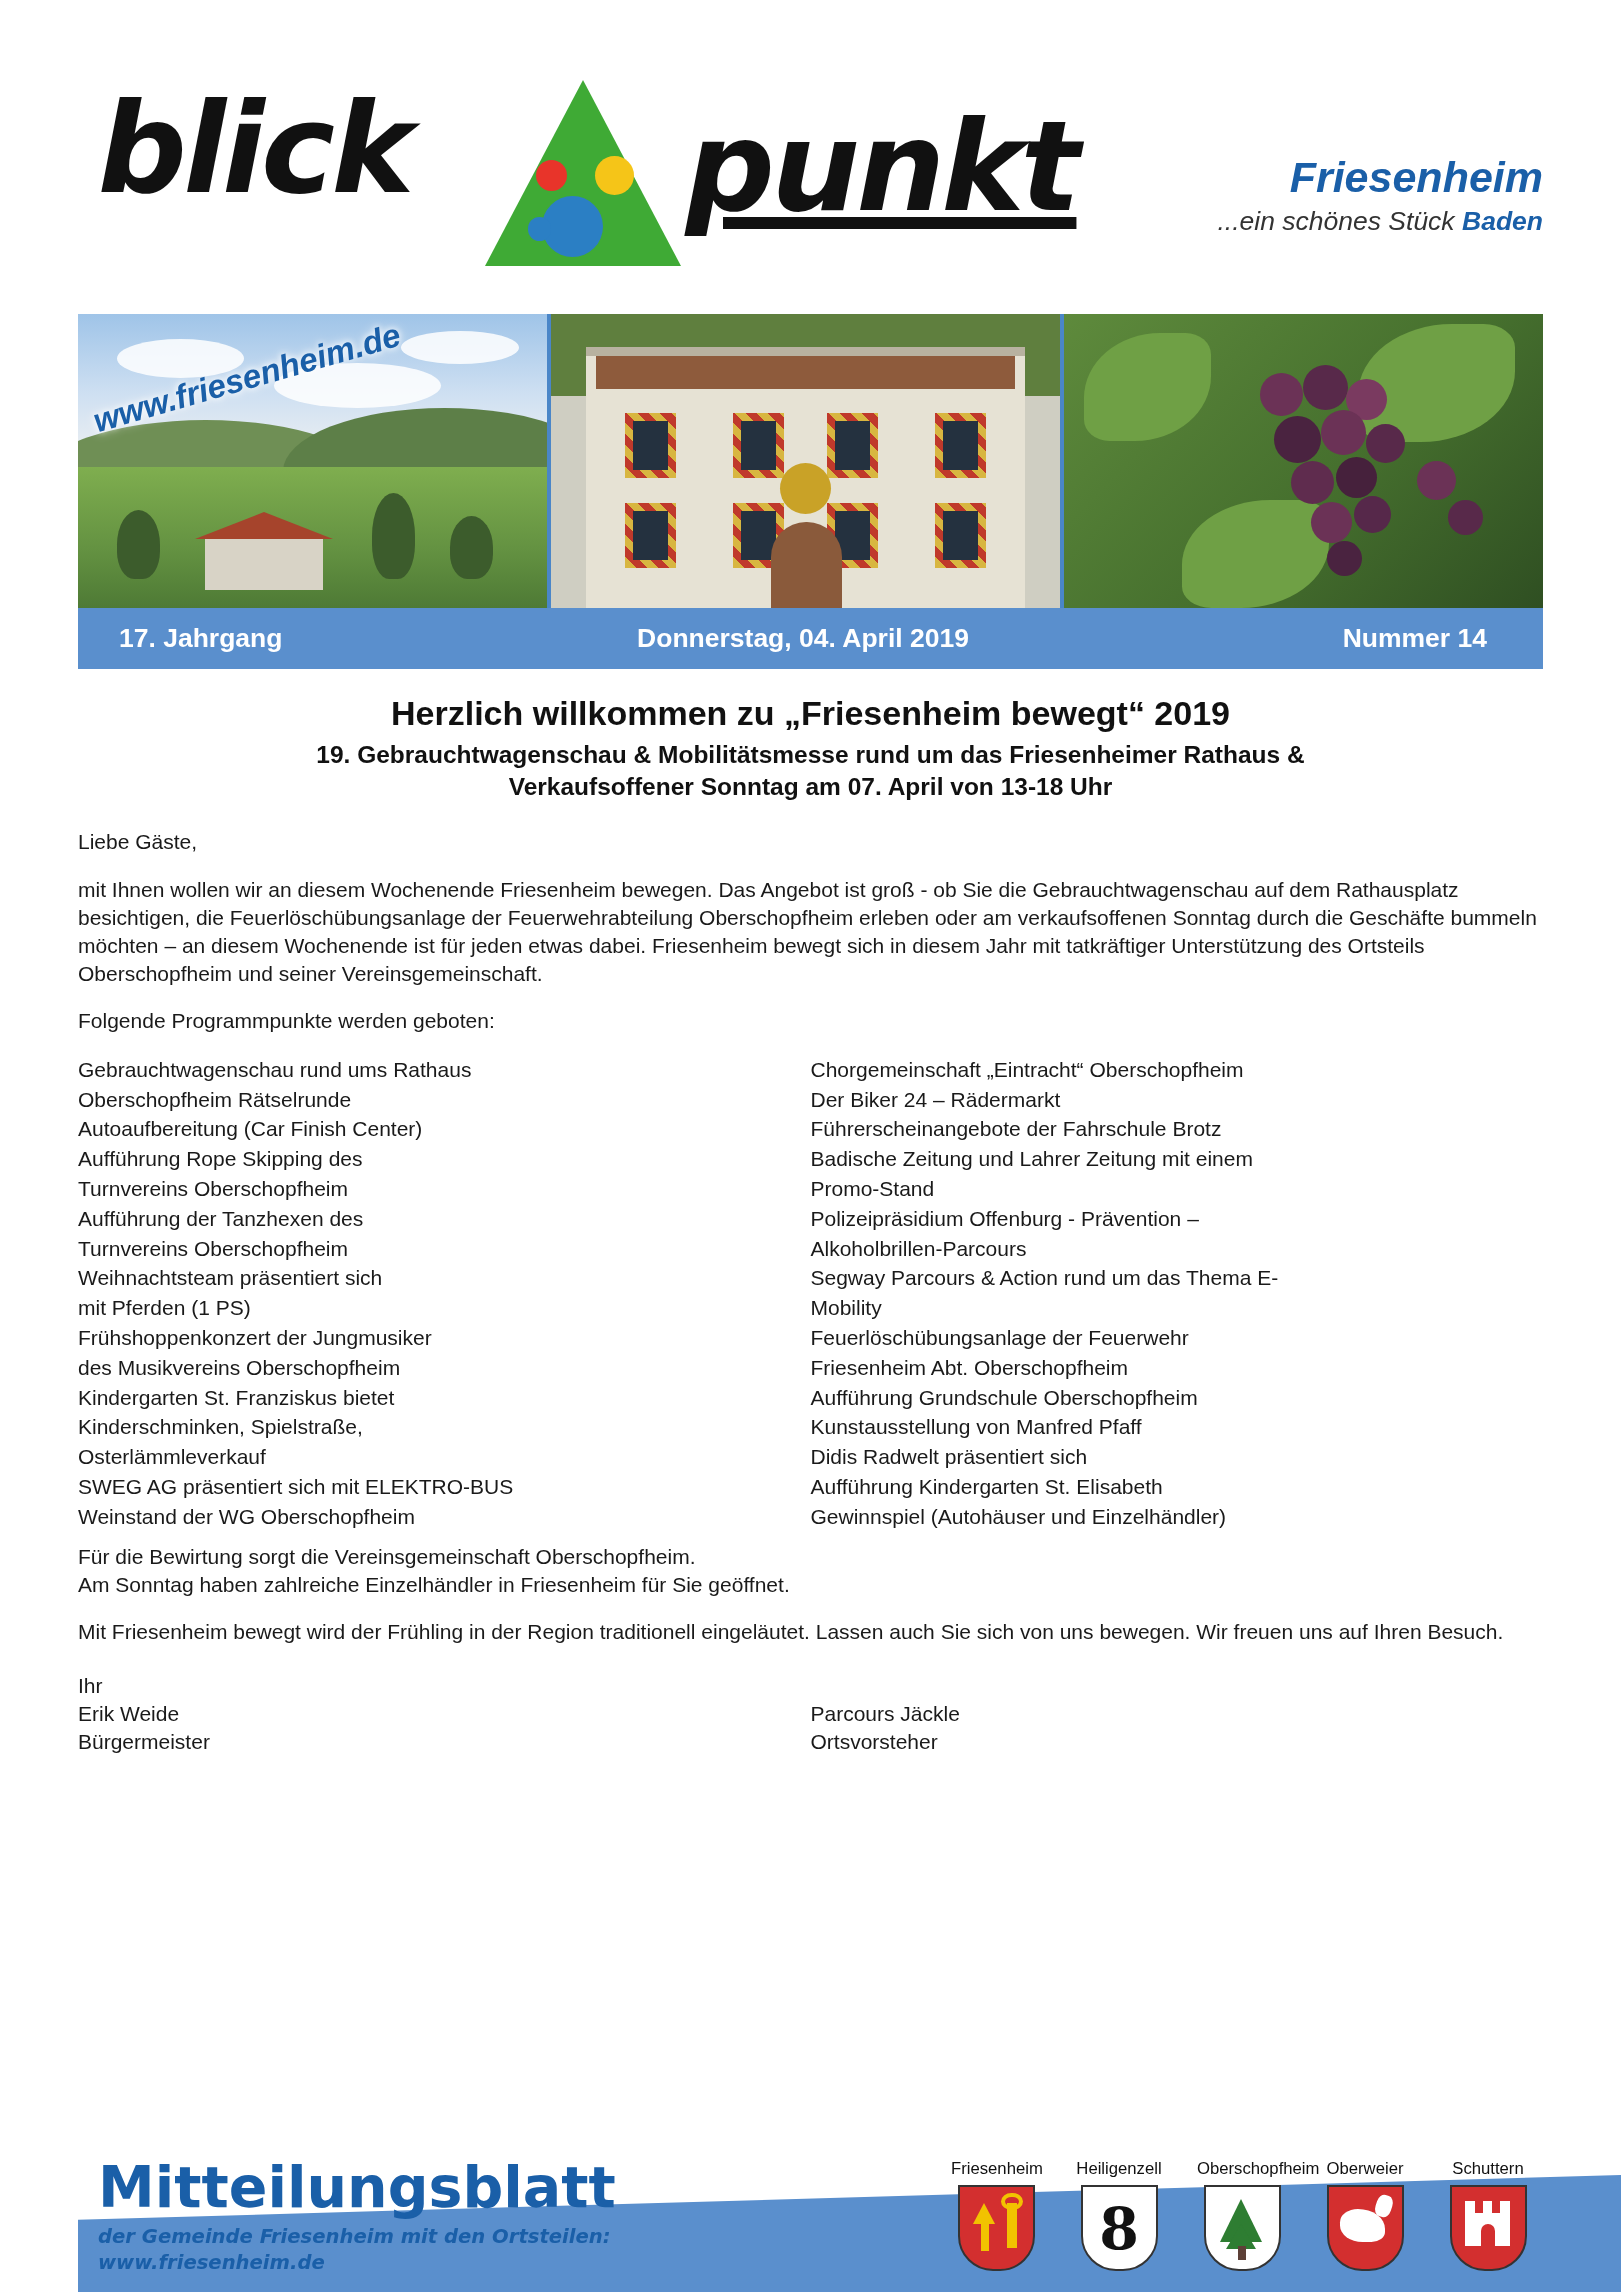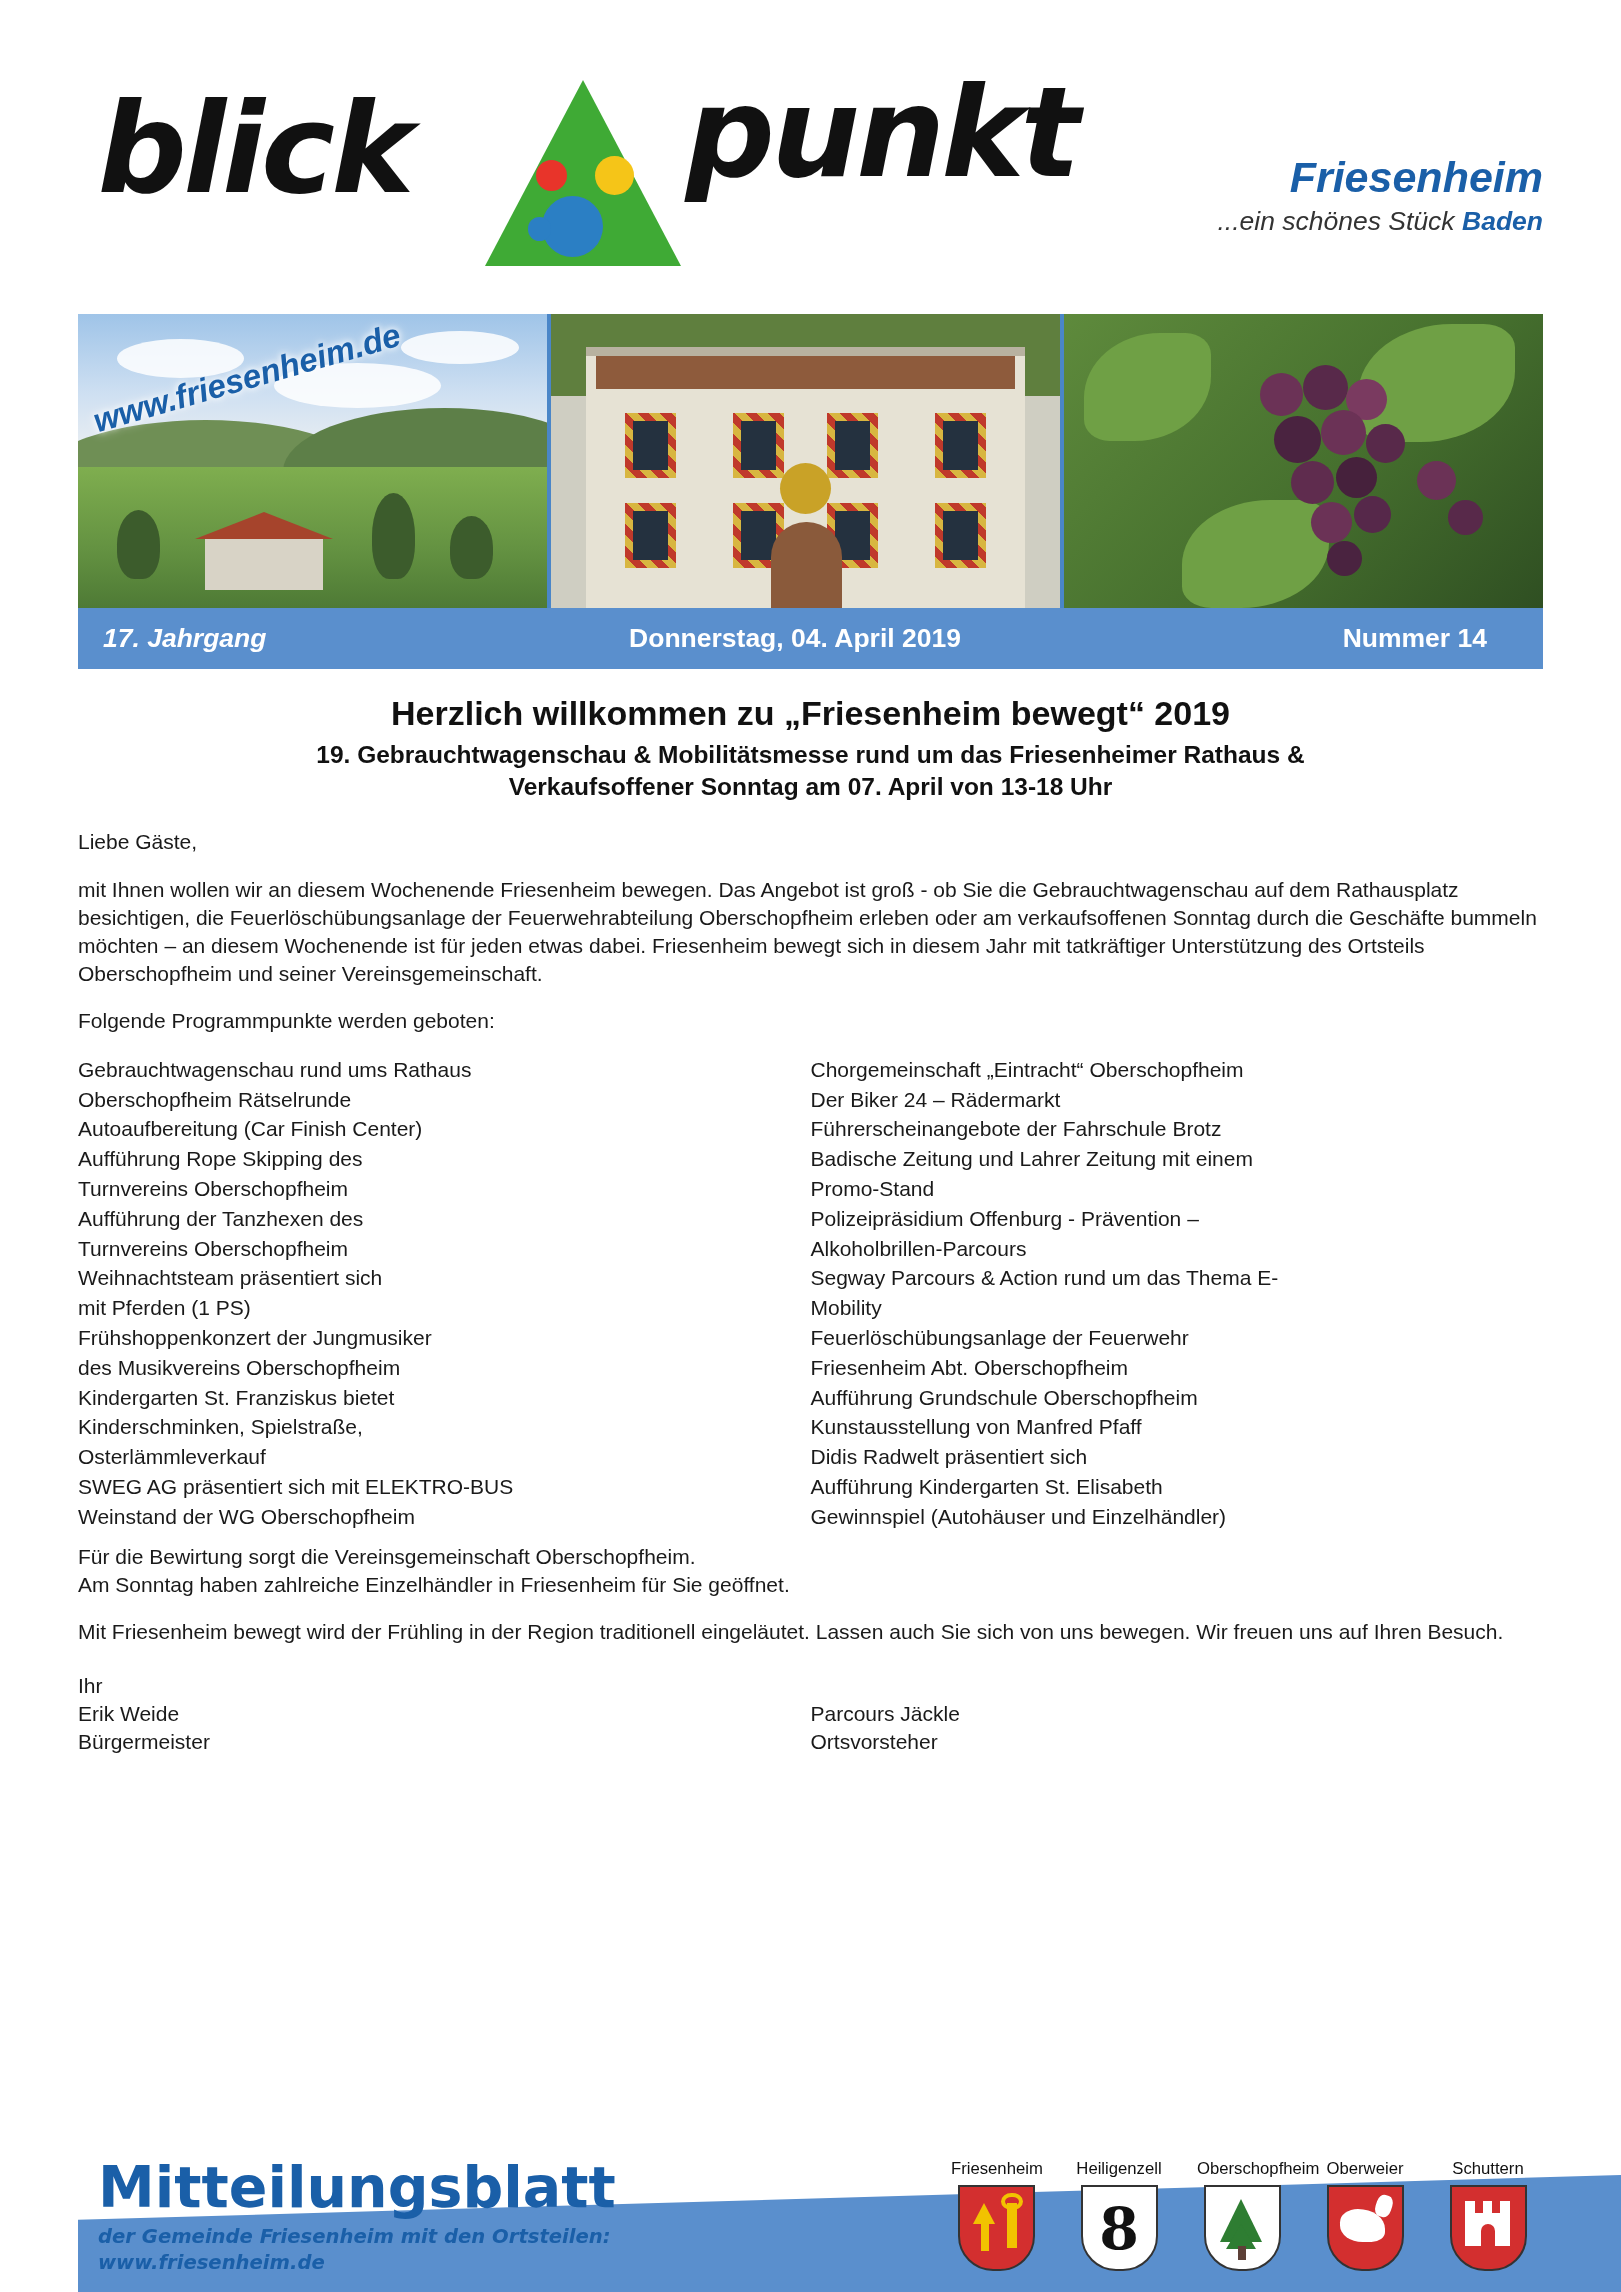--- a/index.html
+++ b/index.html
@@ -45,28 +45,29 @@
     font-style: italic;
     font-size: 125px;
     letter-spacing: -3.9px;
     color: #111111;
     line-height: 1;
     text-align: center;
   }
   .logo-punkt {
     position: absolute;
     left: 588px;
-    top: 11px;
+    top: 45px;
     font-family: "DejaVu Sans", sans-serif;
     font-weight: bold;
     font-style: italic;
     font-size: 125px;
     letter-spacing: -3.9px;
     color: #111111;
     line-height: 1;
+    text-decoration: underline;
   }
   
   .logo-mark {
     position: absolute;
     left: 387px;
     top: 21.6px;
     width: 196px;
     height: 186px;
   }
   .tri {
@@ -230,21 +231,21 @@
     margin: 0 78px;
     height: 61px;
     background: #5a8fcd;
     color: #ffffff;
     display: flex;
     align-items: center;
     font-weight: bold;
     font-size: 26.5px;
     position: relative;
   }
-  .info-bar .ib-left { padding-left: 25px; width: 33%; font-style: italic; }
+  .info-bar .ib-left { padding-left: 41px; width: 33%; }
   .info-bar .ib-center { width: 34%; text-align: center; }
   .info-bar .ib-right { width: 33%; text-align: right; padding-right: 56px; }
 
   
   .content {
     margin: 0 78px;
     padding-top: 25.5px;
   }
   h1.headline {
     font-size: 34px;

